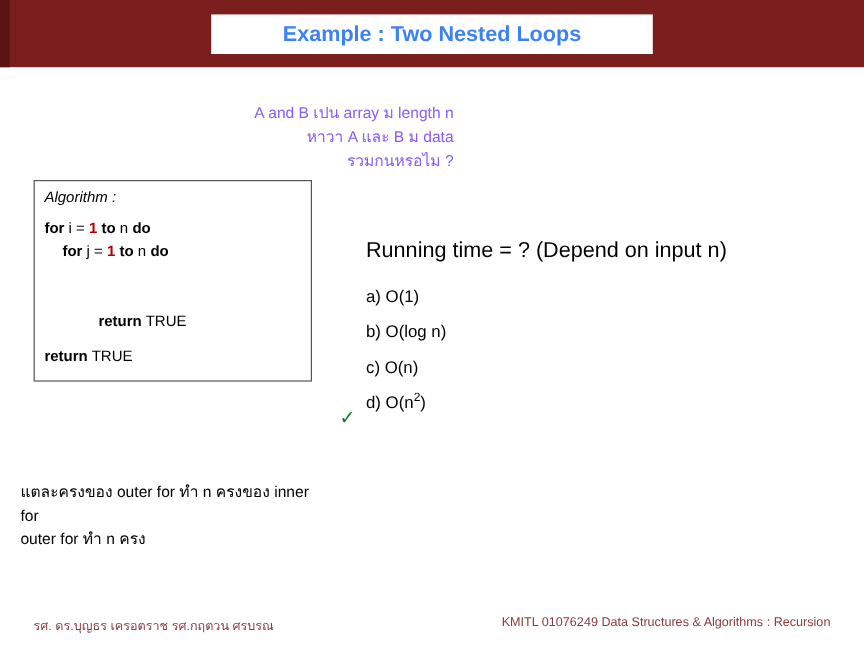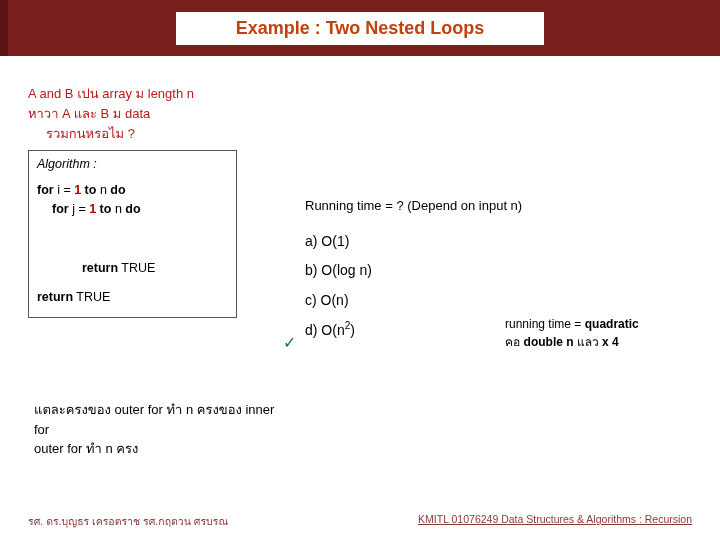--- a/index.html
+++ b/index.html
@@ -18,57 +18,58 @@
     display: flex;
     align-items: center;
     justify-content: center;
     position: relative;
   }
   .title-inner {
     background: #fff;
     padding: 6px 60px;
     font-weight: bold;
     font-size: 18px;
-    color: #c2410c;
+    color: #3b82f6;
   }
   .left-accent {
     position: absolute;
     left: 0; top: 0;
     width: 8px; height: 56px;
     background: #5a1414;
   }
   .content { padding: 28px 28px 0 28px; }
   .prob-box {
     width: 350px;
     font-size: 13px;
     line-height: 1.55;
-    color: #b91c1c;
+    color: #8b5cf6;
+    text-align: right;
   }
   .algo-box {
     border: 1px solid #555;
-    width: 209px;
+    width: 232px;
     margin-top: 6px;
     padding: 4px 8px 10px 8px;
     font-size: 12.5px;
     line-height: 1.55;
   }
   .algo-label { font-style: italic; }
   .kw { font-weight: bold; }
   .num { color: #b00000; font-weight: bold; }
   .code-ind1 { padding-left: 15px; }
   .code-ind2 { padding-left: 30px; }
   .code-ind3 { padding-left: 45px; margin-top: 39px; }
   .right-col {
     position: absolute;
     left: 305px;
     top: 198px;
     font-size: 14px;
   }
   .question {
-    font-size: 13px;
+    font-size: 18px;
     margin-bottom: 14px;
   }
   .options { line-height: 2.1; font-size: 14px; position: relative; }
   .options .opt { display: block; }
   .sup { font-size: 10px; vertical-align: super; }
   .check {
     position: absolute;
     left: -22px;
     top: 99px;
     color: #0a7a28;
@@ -78,40 +79,40 @@
     position: absolute;
     left: 200px;
     top: 88px;
     font-size: 12px;
     line-height: 1.5;
     width: 200px;
   }
   .explain .bold { font-weight: bold; }
   .notes {
     position: absolute;
-    left: 34px;
+    left: 17px;
     top: 400px;
     font-size: 13px;
     line-height: 1.5;
     width: 640px;
     color: #000;
   }
   .footer {
     position: absolute;
     left: 0;
     bottom: 10px;
     width: 100%;
     padding: 0 28px;
     font-size: 10.5px;
     color: #8a3a3a;
     display: flex;
     justify-content: space-between;
     gap: 44px;
   }
-  .footer-right { color: #8a3a3a; text-decoration: underline; }
+  .footer-right { color: #8a3a3a; }
 </style>
 </head>
 <body>
 
 <div class="title-bar">
   <div class="left-accent"></div>
   <div class="title-inner">Example : Two Nested Loops</div>
 </div>
 
 <div class="content">
@@ -143,24 +144,20 @@
 <div class="right-col">
   <div class="question">Running time = ?  (Depend on input n)</div>
   <div class="options">
     <span class="check">✓</span>
     <span class="opt">a)  O(1)</span>
     <span class="opt">b)  O(log n)</span>
     <span class="opt">c)  O(n)</span>
     <span class="opt">
       <span>d)  O(n</span><span class="sup">2</span><span>)</span>
     </span>
-    <div class="explain">
-      <div><span>running time  = </span><span class="bold">quadratic</span></div>
-      <div><span>คอ  </span><span class="bold">double n</span><span> แลว  </span><span class="bold">x 4</span></div>
-    </div>
   </div>
 </div>
 
 <div class="notes">
   <div>แตละครงของ       outer  for  ทำ  n  ครงของ       inner</div>
   <div>for</div>
   <div>outer for ทำ  n ครง</div>
 </div>
 
 <div class="footer">

